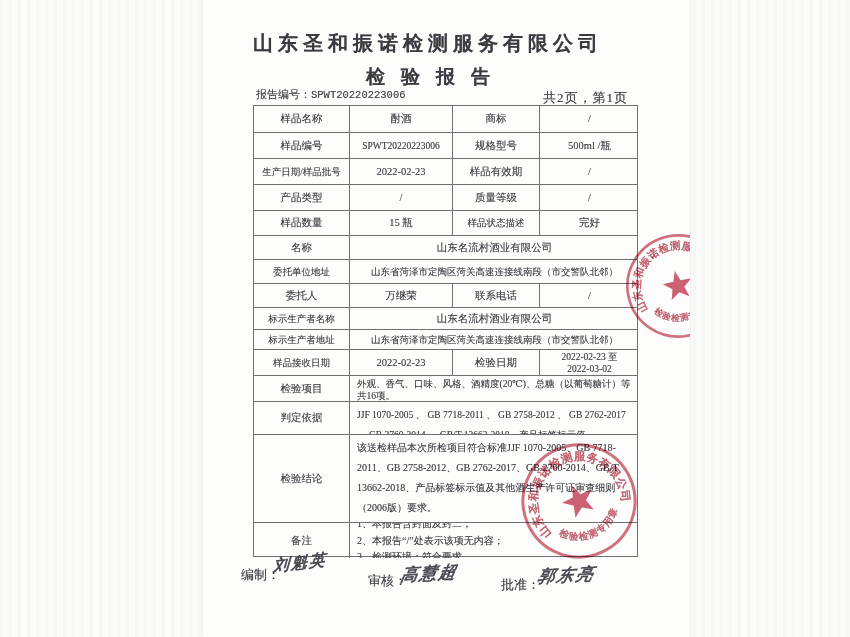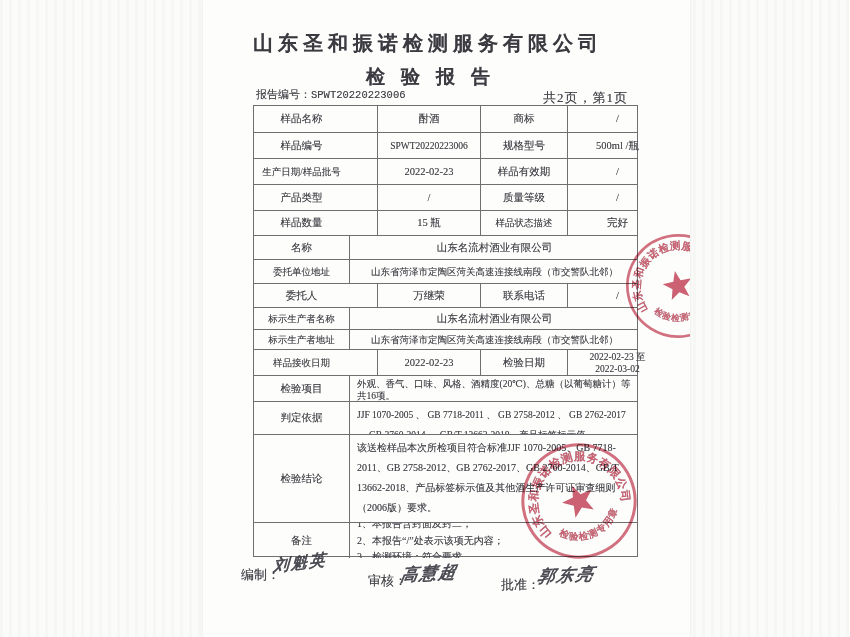--- a/index.html
+++ b/index.html
@@ -31,21 +31,21 @@
     border:1px solid #6f6f72;box-sizing:border-box;
     display:flex;flex-direction:column;
     font-size:10.5px;
   }
   .row{display:flex;border-top:1px solid #6f6f72;box-sizing:border-box;flex:none;}
   .row:first-child{border-top:none;}
   .c{border-left:1px solid #6f6f72;box-sizing:border-box;
      display:flex;align-items:center;justify-content:center;
      text-align:center;padding:1px 3px;overflow:hidden;line-height:12px;}
   .c:first-child{border-left:none;}
-  .w1{width:95px;flex:none;} .w2{width:103px;flex:none;margin-left:28px;}
+  .w1{width:95px;flex:none;} .w2{width:103px;flex:none;}
   .w3{width:87px;flex:none;} .w4{width:100px;flex:none;}
   .wspan{width:290px;flex:none;}
   .lbl{font-size:10.5px;}
   .small{font-size:9.5px;}
   .colcell{flex-direction:column;justify-content:center;}
   .left{justify-content:flex-start;text-align:left;align-items:flex-start;}
   .pad{padding:3px 7px;}
   .concl{flex-direction:column;align-items:center;justify-content:flex-start;text-align:left;line-height:20px;font-size:10px;}
   .sealnote{align-self:flex-end;margin-right:14px;font-size:10.5px;}
   .issuedate{align-self:flex-end;margin-top:2px;margin-right:6px;font-size:10.5px;}

